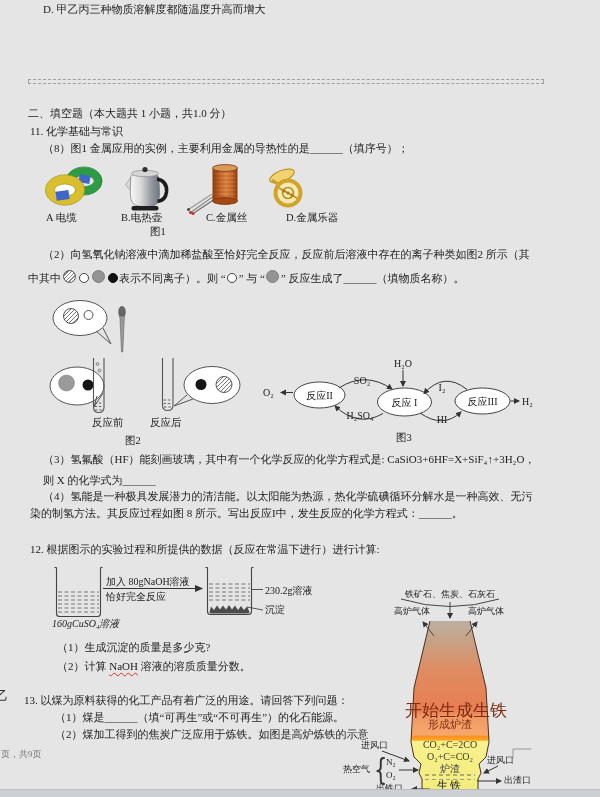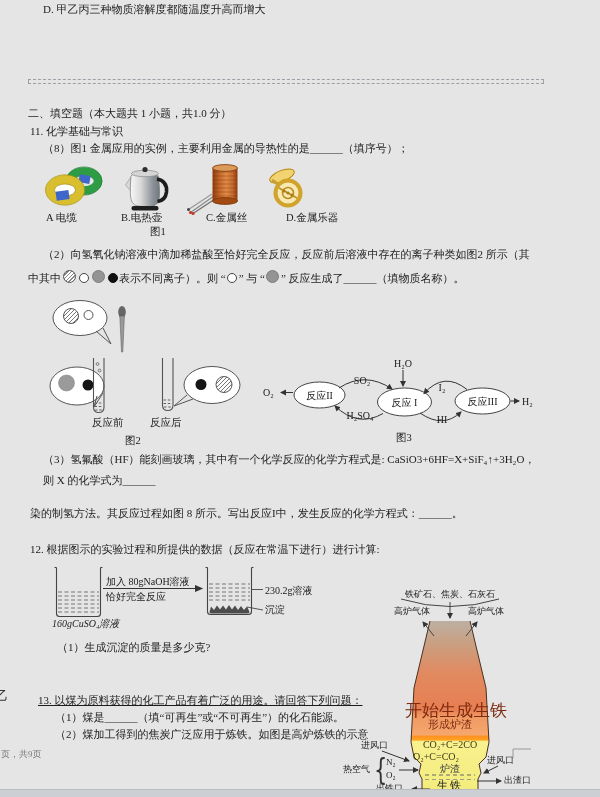--- a/index.html
+++ b/index.html
@@ -202,20 +202,21 @@
     <text x="360" y="419" text-anchor="middle">H₂SO₄</text>
     <text x="403" y="367" text-anchor="middle">H₂O</text>
     <text x="442" y="391" text-anchor="middle">I₂</text>
     <text x="442" y="423" text-anchor="middle">HI</text>
     <text x="522" y="405">H₂</text>
   </svg>
   <div class="t t105" style="left:396px;top:432px;">图3</div>
 
   <div class="t" style="left:43px;top:453px;">（3）氢氟酸（HF）能刻画玻璃，其中有一个化学反应的化学方程式是: CaSiO3+6HF=X+SiF₄↑+3H₂O，</div>
   <div class="t" style="left:43px;top:474px;">则 X 的化学式为______</div>
+  <div class="t" style="left:43px;top:490px;">（4）氢能是一种极具发展潜力的清洁能。以太阳能为热源，热化学硫碘循环分解水是一种高效、无污</div>
   <div class="t" style="left:30px;top:507px;">染的制氢方法。其反应过程如图 8 所示。写出反应I中，发生反应的化学方程式：______。</div>
 
   <div class="t" style="left:30px;top:543px;">12. 根据图示的实验过程和所提供的数据（反应在常温下进行）进行计算:</div>
 
   <svg style="left:48px;top:560px;" width="280" height="82" viewBox="48 560 280 82">
     <defs>
       <marker id="mb" markerWidth="8" markerHeight="8" refX="6" refY="3" orient="auto">
         <path d="M0,0 L7,3 L0,6 Z" fill="#333"></path>
       </marker>
     </defs>
@@ -249,22 +250,25 @@
     <line x1="252" y1="589.5" x2="263" y2="589.5" stroke="#444" stroke-width="0.9"></line>
     <line x1="247" y1="607" x2="263" y2="610" stroke="#444" stroke-width="0.9"></line>
   </svg>
   <div class="t t10" style="left:106px;top:576px;">加入 80gNaOH溶液</div>
   <div class="t t10" style="left:106px;top:591px;">恰好完全反应</div>
   <div class="t t10" style="left:52px;top:618px;font-style:italic;">160gCuSO₄溶液</div>
   <div class="t t10" style="left:265px;top:585px;">230.2g溶液</div>
   <div class="t t10" style="left:265px;top:604px;">沉淀</div>
 
   <div class="t" style="left:57px;top:641px;">（1）生成沉淀的质量是多少克?</div>
-
-  <div class="t" style="left:38px;top:694px;text-decoration:underline;">13. 以煤为原料获得的化工产品有着广泛的用途。请回答下列问题：</div>
+  <div class="t" style="left:57px;top:660px;">
+    <span>（2）计算 </span><span class="wavy">NaOH</span><span> 溶液的溶质质量分数。</span>
+  </div>
+
+  <div class="t" style="left:24px;top:694px;">13. 以煤为原料获得的化工产品有着广泛的用途。请回答下列问题：</div>
   <div class="t" style="left:55px;top:711px;">（1）煤是______（填“可再生”或“不可再生”）的化石能源。</div>
   <div class="t" style="left:55px;top:728px;">（2）煤加工得到的焦炭广泛应用于炼铁。如图是高炉炼铁的示意</div>
 
   <svg style="left:340px;top:585px;" width="215" height="212" viewBox="340 585 215 212">
     <defs>
       <linearGradient id="fgrad" x1="0" y1="621" x2="0" y2="792" gradientUnits="userSpaceOnUse">
         <stop offset="0" stop-color="#bdafa2"></stop>
         <stop offset="0.12" stop-color="#c8a184"></stop>
         <stop offset="0.30" stop-color="#e18a60"></stop>
         <stop offset="0.52" stop-color="#e87e52"></stop>
@@ -297,21 +301,21 @@
     <line x1="498" y1="766" x2="484" y2="773" stroke="#333" stroke-width="1" marker-end="url(#mf)"></line>
     <line x1="477" y1="781" x2="501" y2="781" stroke="#333" stroke-width="1" marker-end="url(#mf)"></line>
     <path d="M531,749 L513,749 L513,758" stroke="#999" fill="none" stroke-width="1"></path>
   </svg>
   <div class="furn-label ctr" style="left:385px;top:589px;width:130px;">铁矿石、焦炭、石灰石</div>
   <div class="furn-label" style="left:394px;top:606px;">高炉气体</div>
   <div class="furn-label" style="left:468px;top:606px;">高炉气体</div>
   <div class="furn-label ctr fz1" style="left:405px;top:706px;width:90px;font-size:17px;">开始生成生铁</div>
   <div class="furn-label ctr fz1" style="left:405px;top:719px;width:90px;font-size:11px;">形成炉渣</div>
   <div class="furn-label ctr fz2" style="left:405px;top:740px;width:90px;font-size:10px;">CO₂+C=2CO</div>
-  <div class="furn-label ctr fz2" style="left:391px;top:752px;width:90px;font-size:10px;">O₂+C=CO₂</div>
+  <div class="furn-label ctr fz2" style="left:405px;top:752px;width:90px;font-size:10px;">O₂+C=CO₂</div>
   <div class="furn-label ctr" style="left:405px;top:764px;width:90px;font-size:10px;color:#444;">炉渣</div>
   <div class="furn-label ctr" style="left:405px;top:780px;width:90px;font-size:11px;color:#222;letter-spacing:2px;">生铁</div>
   <div class="furn-label" style="left:361px;top:740px;">进风口</div>
   <div class="furn-label" style="left:343px;top:764px;">热空气</div>
   <div class="brace">{</div>
   <div class="furn-label" style="left:386px;top:757px;">N₂</div>
   <div class="furn-label" style="left:386px;top:770px;">O₂</div>
   <div class="furn-label" style="left:376px;top:783px;">出铁口</div>
   <div class="furn-label" style="left:487px;top:755px;">进风口</div>
   <div class="furn-label" style="left:504px;top:775px;">出渣口</div>

